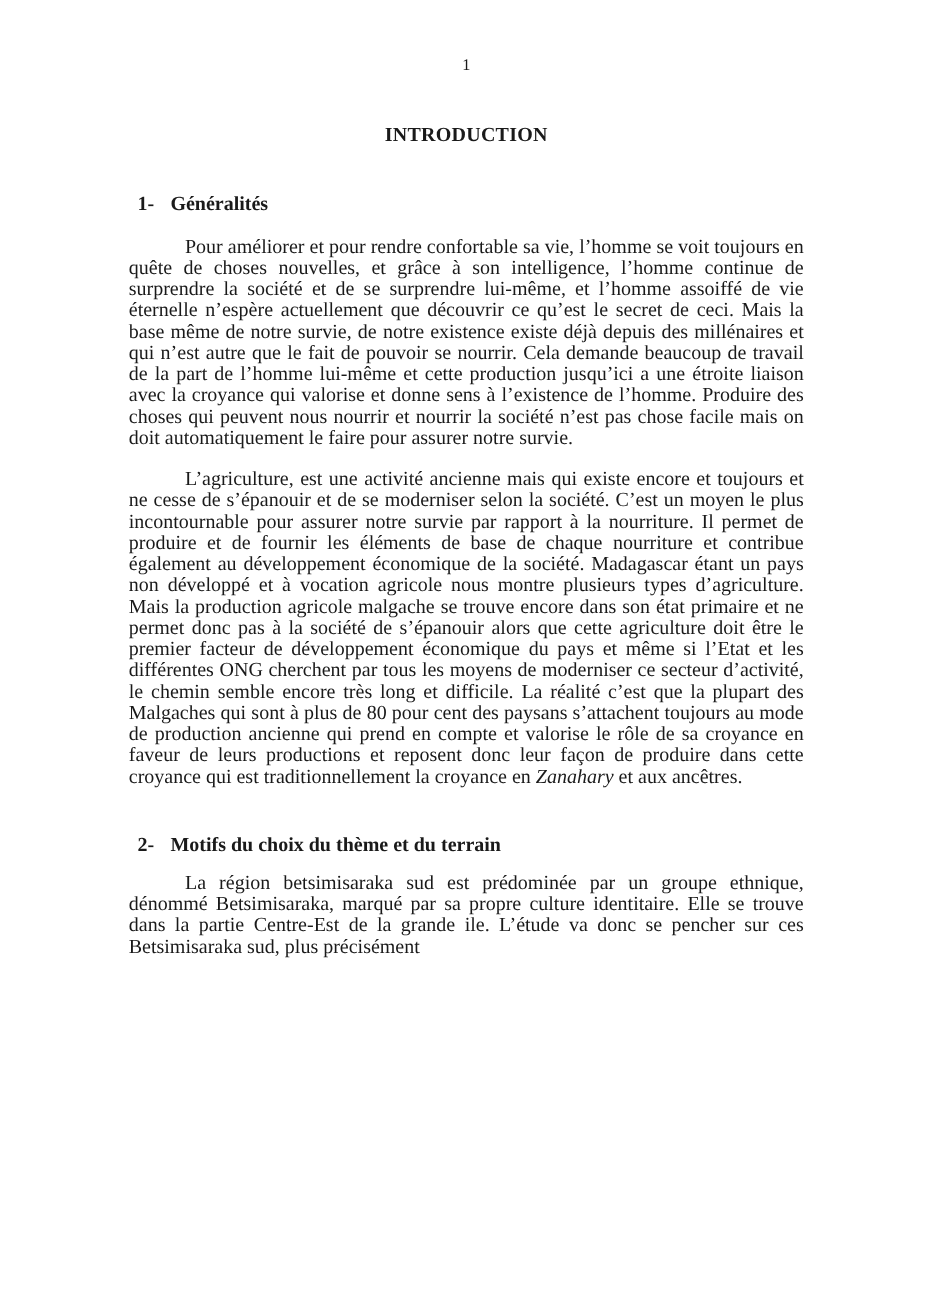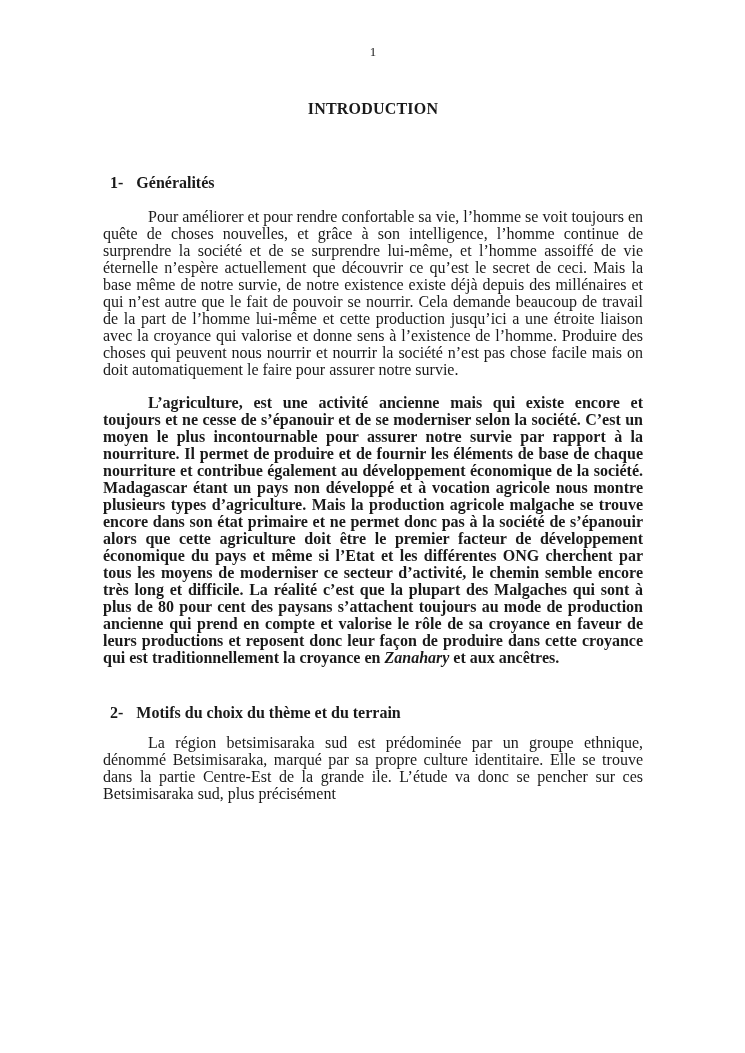--- a/index.html
+++ b/index.html
@@ -32,32 +32,32 @@
     font-weight: bold;
     letter-spacing: 0.2px;
     line-height: 17px;
   }
   .section-heading {
     font-size: 16px;
     font-weight: bold;
     line-height: 17px;
     padding-left: 22px;
   }
-  .sh1 { margin-top: 57px; }
+  .sh1 { margin-top: 38px; }
   .sh2 { margin-top: 38px; }
   .sec-num { margin-right: 13px; }
   .body-para {
     margin: 15px;
     font-size: 16px;
     line-height: 17px;
     text-align: justify;
     text-indent: 45px;
   }
   .p-intro-1 { margin-top: 17px; }
-  .p-intro-2 { margin-top: 16px; font-weight: bold; }
+  .p-intro-2 { margin-top: 16px; }
   .p-motifs-1 { margin-top: 13px; }
   .italic-word { font-style: italic; }
 </style>
 </head>
 <body>
 
 <div class="page">
 
   <div class="page-number">1</div>
 

